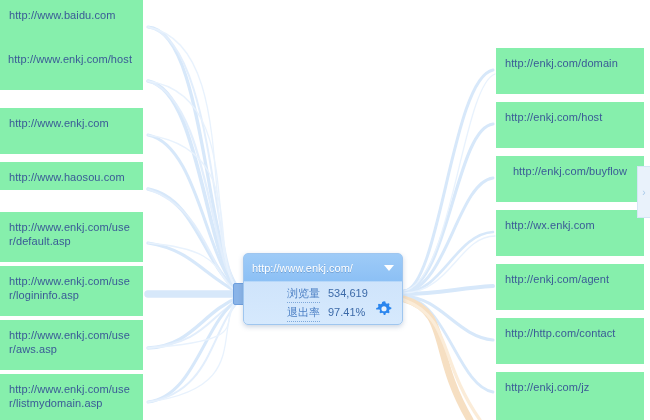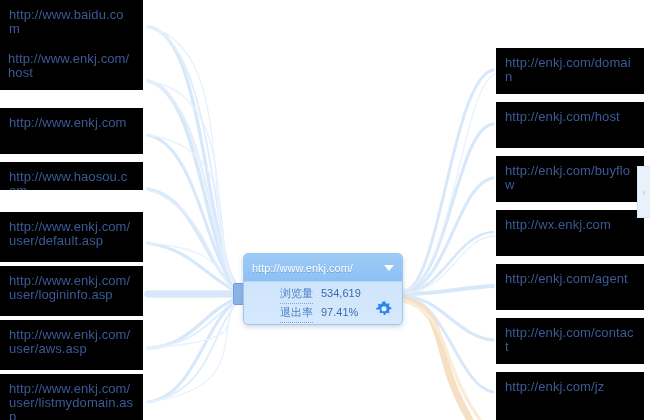--- a/index.html
+++ b/index.html
@@ -10,23 +10,23 @@
     overflow:hidden;position:relative;
   }
   #stage{position:absolute;inset:0;width:650px;height:420px;overflow:hidden;}
 
   
   #flows{position:absolute;left:0;top:0;width:650px;height:420px;}
 
   
   .node{
     position:absolute;
-    background:#000000;
+    background:#86efac;
     color:#3a5a96;
-    font-size:13px;
+    font-size:11px;
     line-height:14px;
     box-sizing:border-box;
     padding:8px 9px 0 9px;
     overflow:hidden;
     letter-spacing:.1px;
   }
   .node.left{left:0;width:143px;}
   .node.right{left:496px;width:148px;}
   .node .label{display:block;word-break:break-all;}
 
@@ -52,22 +52,22 @@
   }
   .caret{
     width:0;height:0;border-left:5px solid transparent;border-right:5px solid transparent;
     border-top:6px solid #ffffff;margin-left:6px;flex:none;
   }
   #center-body{
     position:absolute;left:0;top:27px;width:100%;height:44px;
     padding:3px 6px 0 0;box-sizing:border-box;
   }
   .metric{
-    display:flex;align-items:center;justify-content:flex-start;
-    font-size:11px;line-height:19px;height:19px;padding-left:36px;
+    display:flex;justify-content:flex-start;
+    font-size:11px;line-height:19px;height:19px;padding-left:20px;margin-left:23px;
   }
   .metric .mlabel{
     color:#4b7fc4;border-bottom:1px dotted #7ea8da;margin-right:8px;white-space:nowrap;
   }
   .metric .mval{color:#3c6aa8;white-space:nowrap;}
   #gear{
     position:absolute;right:8px;bottom:6px;width:20px;height:20px;
   }
   
   .center-tab{
@@ -165,34 +165,34 @@
   </div>
 
   <div class="node right" style="top:102px;height:46px;">
     <span class="label">http://enkj.com/host</span>
 
   </div>
   <div class="node right" style="top:48px;height:46px;">
     <span class="label">http://enkj.com/domain</span>
 
   </div>
-  <div class="node right" style="top:156px;height:46px;">
+  <div class="node right" style="top:156px;height:46px;text-align:center;">
     <span class="label">http://enkj.com/buyflow</span>
 
   </div>
   <div class="node right" style="top:264px;height:46px;">
     <span class="label">http://enkj.com/agent</span>
 
   </div>
   <div class="node right" style="top:210px;height:46px;">
     <span class="label">http://wx.enkj.com</span>
 
   </div>
   <div class="node right" style="top:318px;height:46px;">
-    <span class="label">http://enkj.com/contact</span>
+    <span class="label">http://http.com/contact</span>
 
   </div>
   <div class="node right" style="top:372px;height:48px;">
     <span class="label">http://enkj.com/jz</span>
 
   </div>
 
   <div id="center-tab-left" class="center-tab"></div>
   <div id="center-tab-right" class="center-tab"></div>
 

